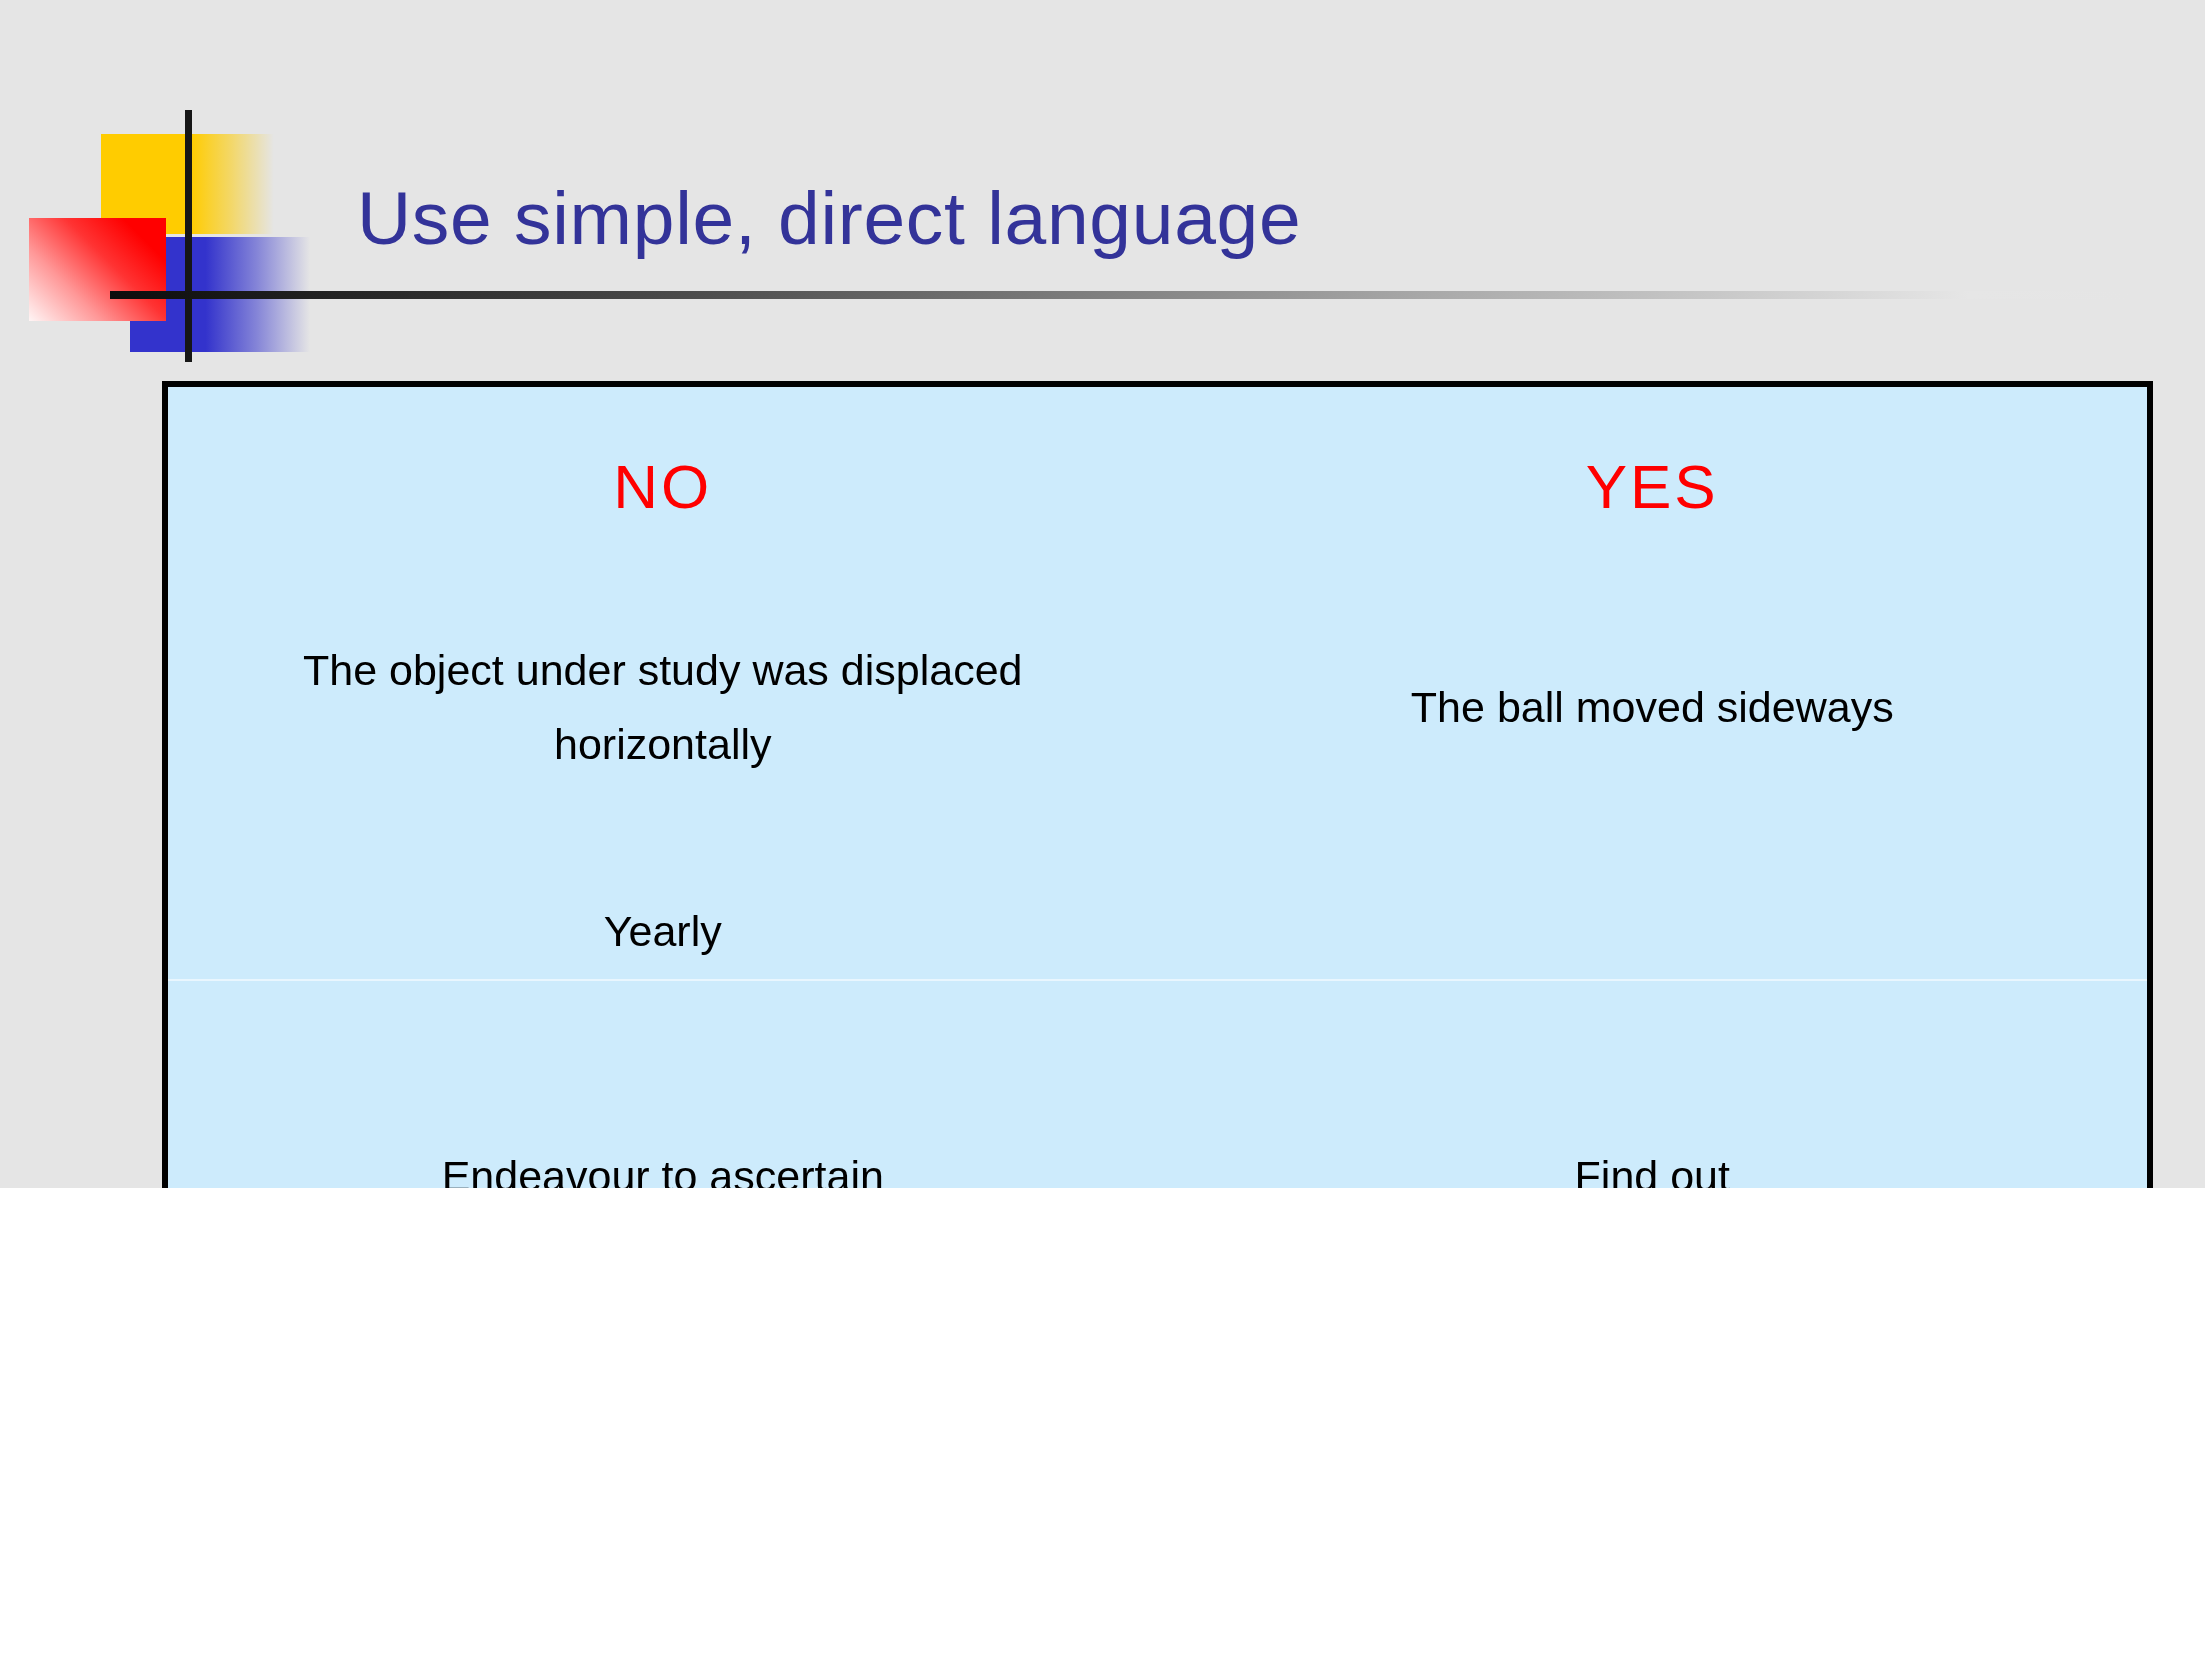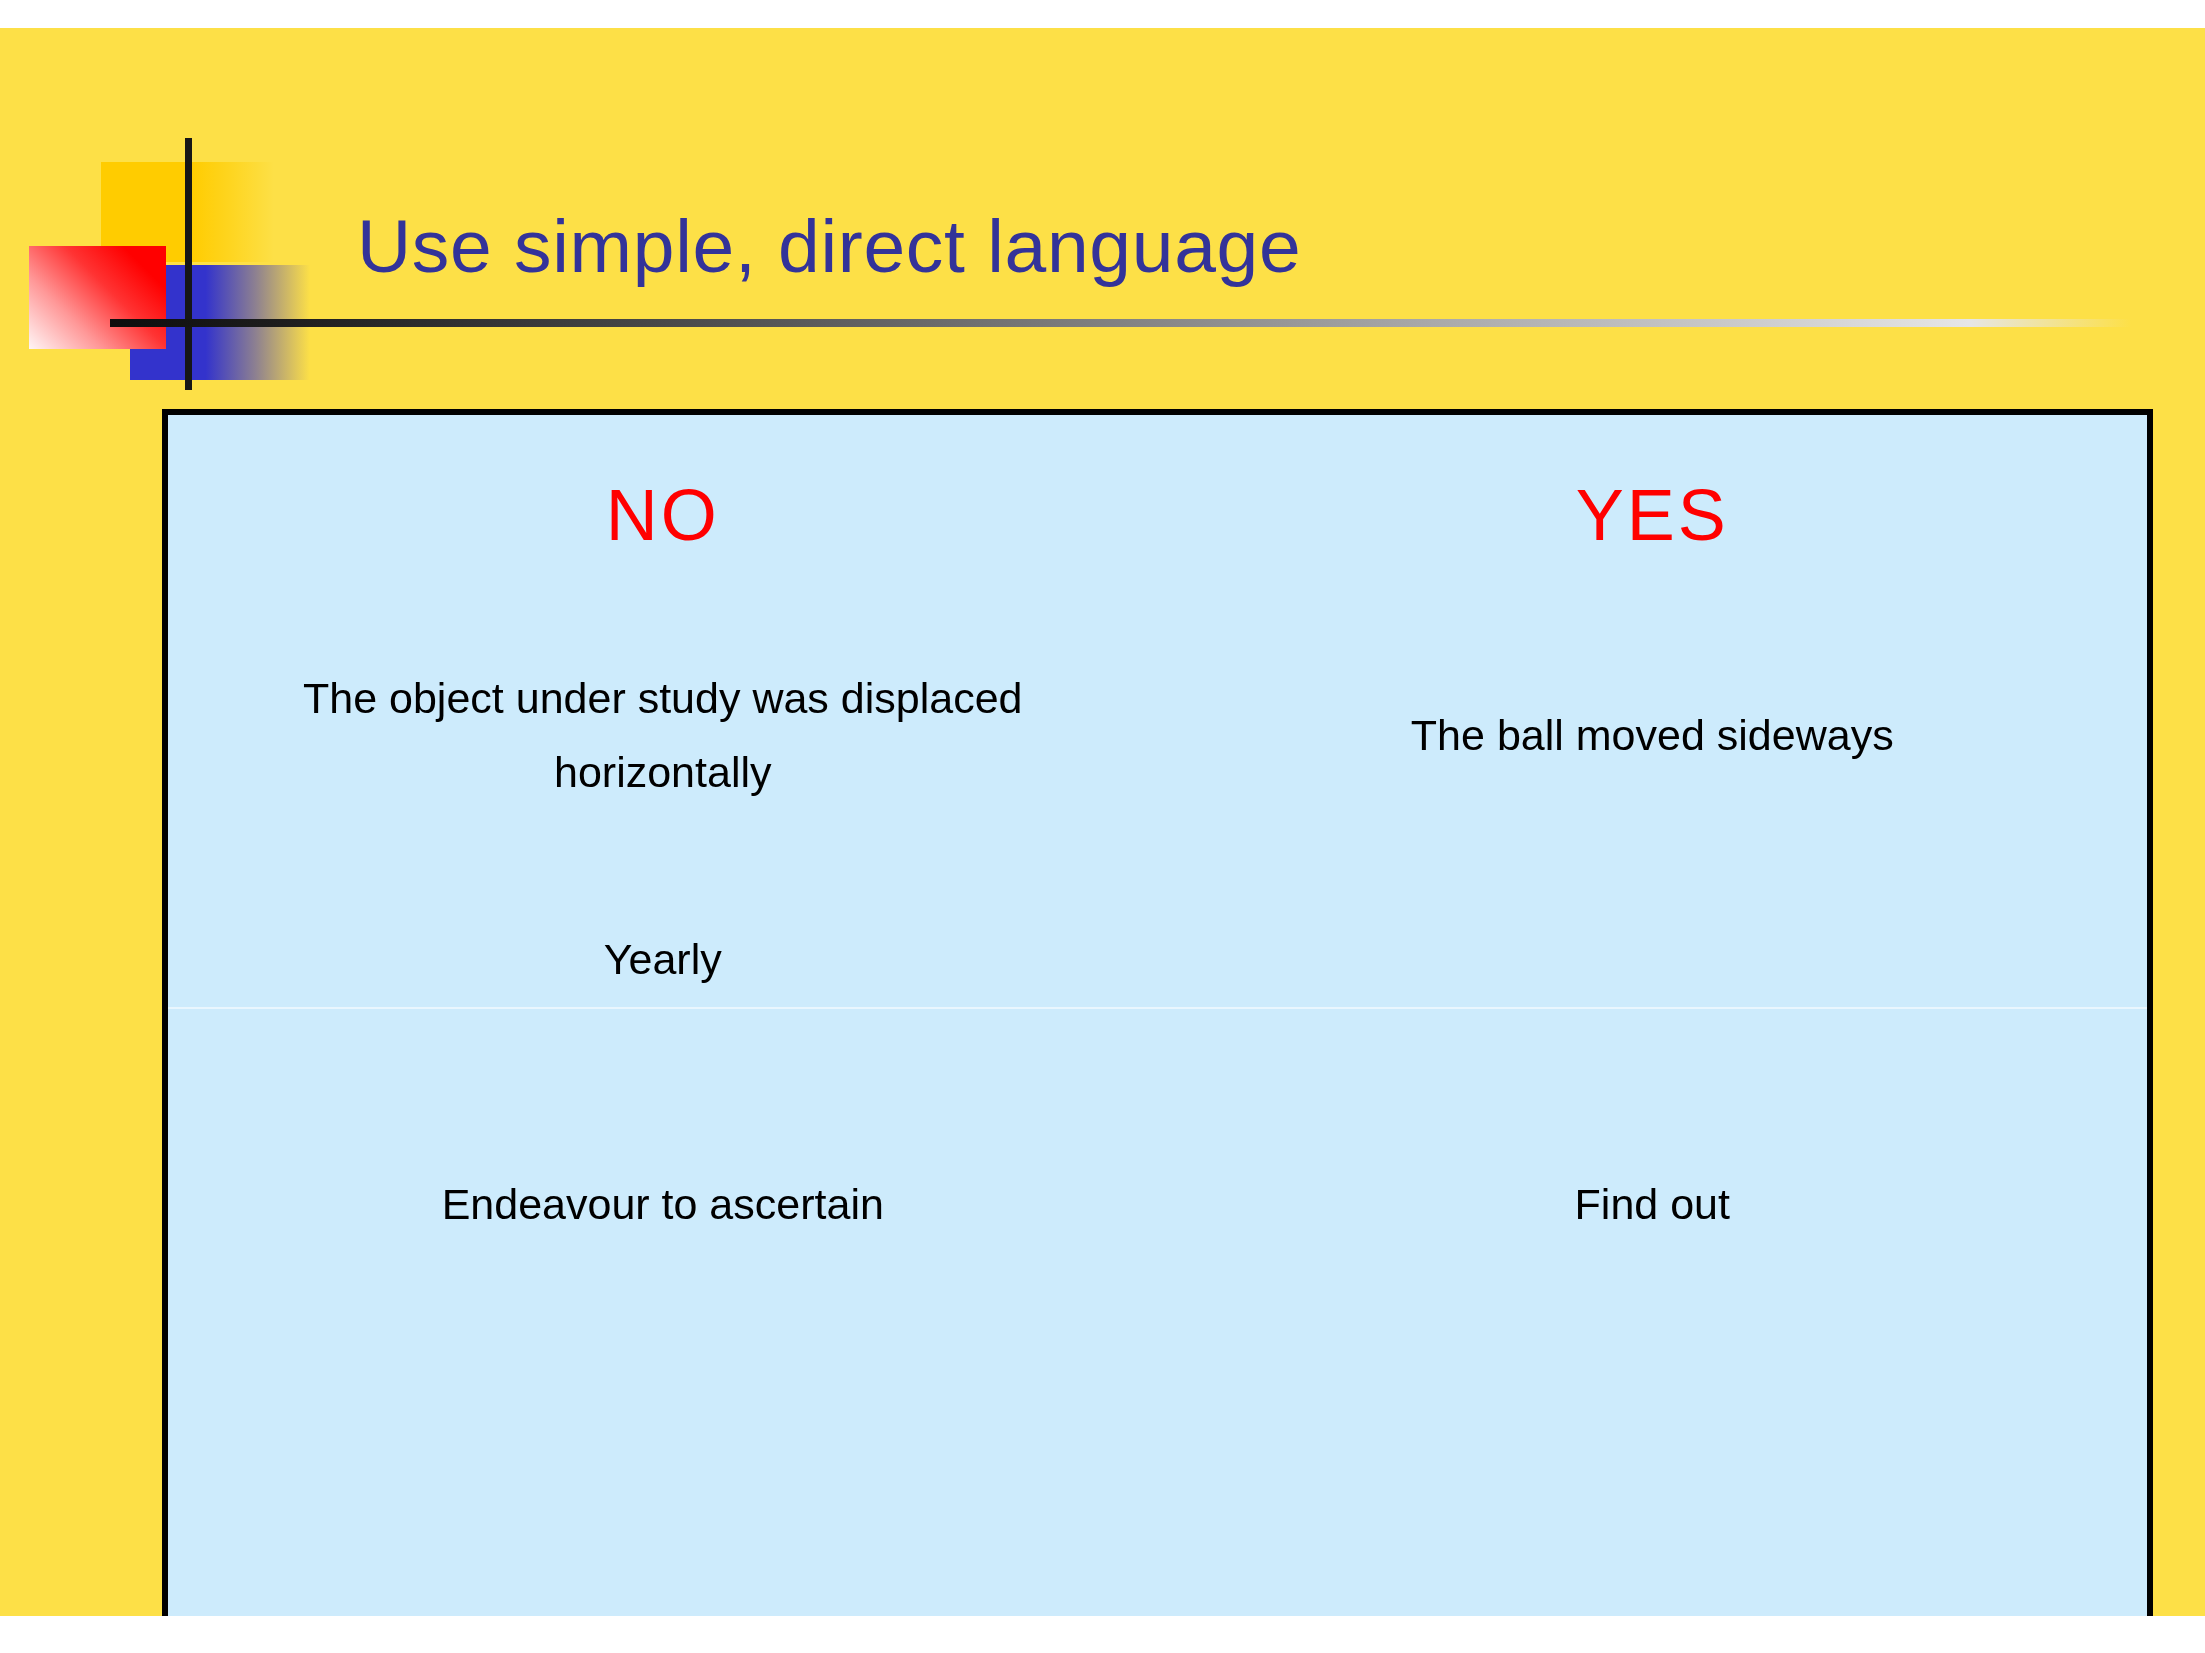--- a/index.html
+++ b/index.html
@@ -1,23 +1,22 @@
 <!DOCTYPE html>
 <html style="font-size:11.8px"><head>
 <meta charset="utf-8">
 <style>
   html, body { margin: 0; padding: 0; background: #ffffff; }
   .slide {
     position: relative;
     width: 2205px;
-    height: 1588px;
-    background: #fde047;
+    height: 1188px;
+    background: #e5e5e5;
     overflow: hidden;
     font-family: cursive, sans-serif;
-    margin-top: 28px;
   }
 
   
   .deco { position: absolute; left: 0; top: 0; width: 368px; height: 412px; }
   .sq-yellow {
     position: absolute; left: 101px; top: 134px; width: 173px; height: 100px;
     background: linear-gradient(to right, #ffcc00 0%, #ffcc00 52%, rgba(255,204,0,0.55) 75%, rgba(255,204,0,0) 100%);
   }
   .sq-blue {
     position: absolute; left: 130px; top: 237px; width: 180px; height: 115px;
@@ -64,21 +63,21 @@
     display: flex; align-items: center; justify-content: center;
     text-align: center;
     color: #000000;
     font-size: 43px; line-height: 74px;
     white-space: pre-line;
     box-sizing: border-box;
     padding: 0 29px;
   }
   .row-r5 .cell { padding-bottom: 41px; }
   .hdr {
-    font-size: 72px; line-height: 1; color: #ff0000;
+    font-size: 62px; line-height: 1; color: #ff0000;
     font-weight: normal; letter-spacing: 2.9px;
   }
   .divider {
     position: absolute; left: 0; top: 592px; width: 100%; height: 2.2px;
     background: #e9f6fe;
   }
 </style>
 </head>
 <body>
 

